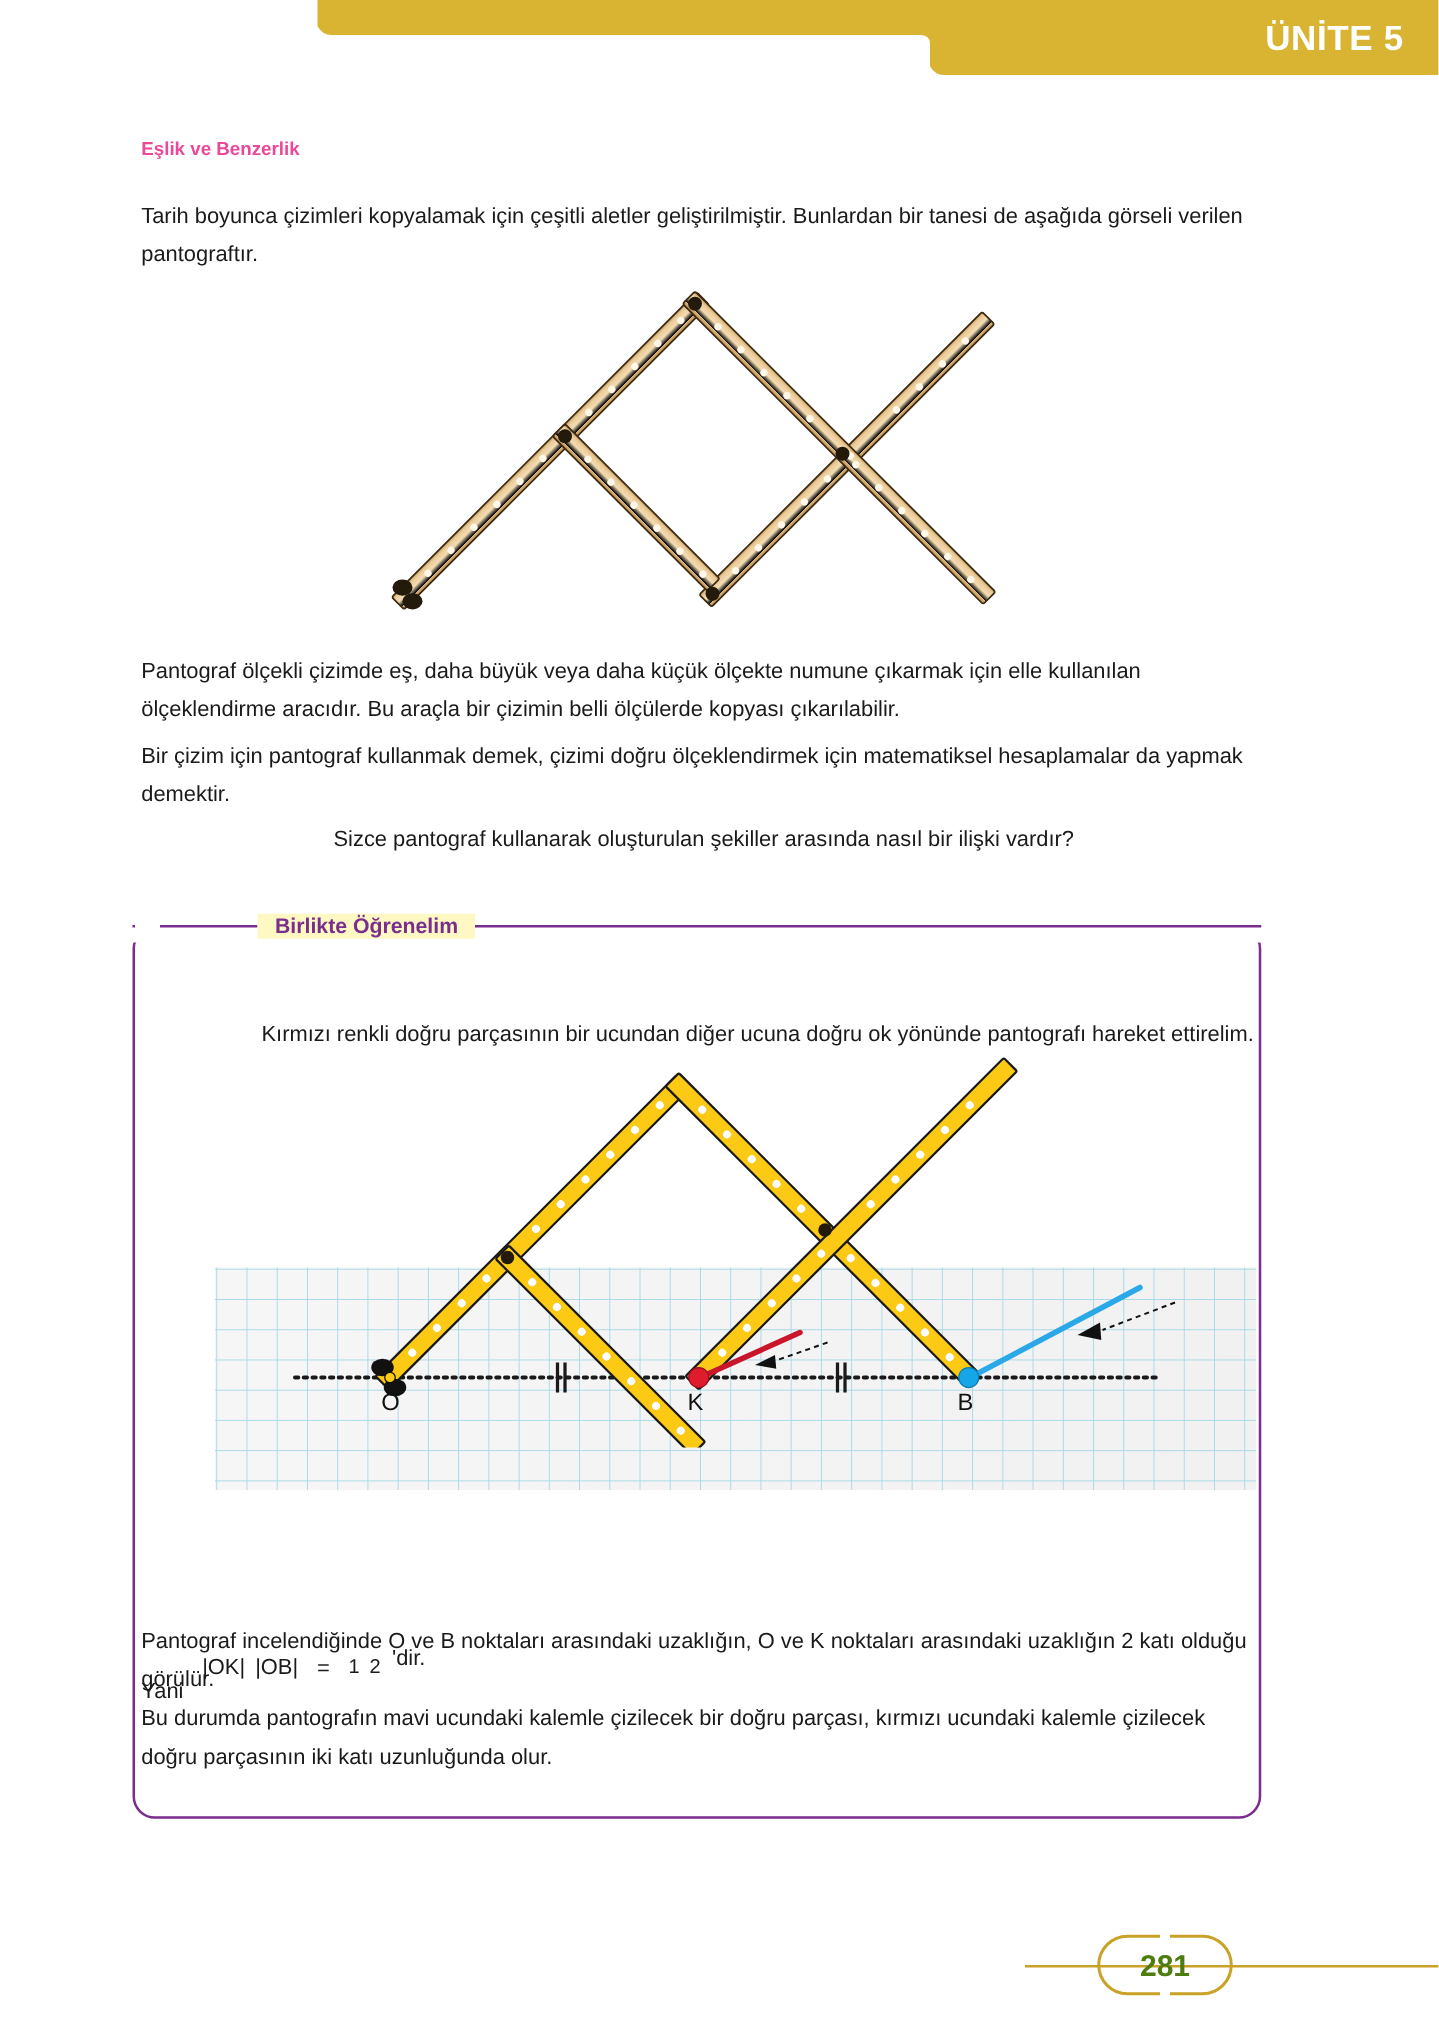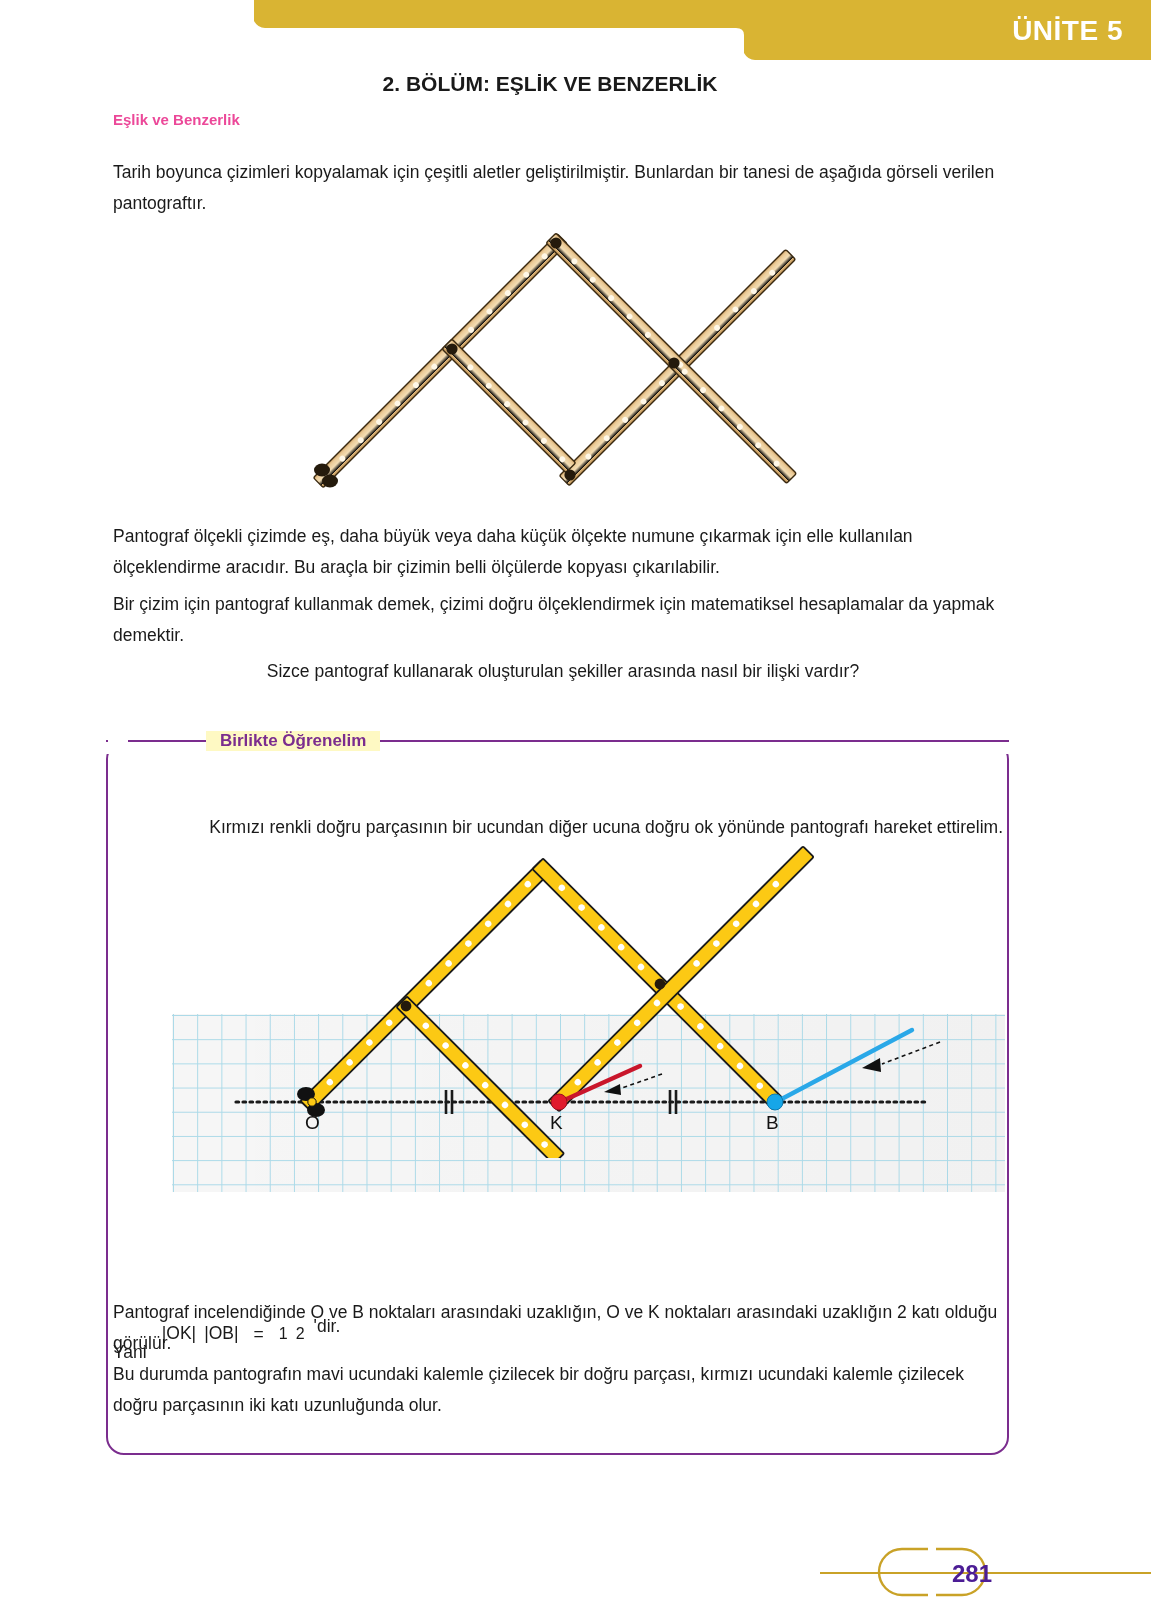--- a/index.html
+++ b/index.html
@@ -228,40 +228,39 @@
     top: 1546px;
     left: 872px;
     width: 120px;
     height: 52px;
   }
   .page-num {
     position: absolute;
     top: 1560px;
     left: 872px;
     width: 120px;
-    text-align: right;
+    text-align: center;
     font-size: 24px;
     font-weight: bold;
-    color: #4c1d95;
+    color: #4d7c0f;
   }
 </style>
 </head>
 <body>
 
 <div id="page">
 
   <div class="banner-wrap">
     <svg width="1151" height="72" viewBox="0 0 1151 72">
       <path d="M1151,0 L1151,60 L755,60 Q748,60 744,53 L744,35 Q744,28 736,28
                L265,28 Q258,28 254,21 L254,0 Z" fill="#D9B433"></path>
     </svg>
     <div class="unit-label">ÜNİTE 5</div>
   </div>
 
-  <div class="chapter-title">2. BÖLÜM: EŞLİK VE BENZERLİK</div>
   <div class="section-title">Eşlik ve Benzerlik</div>
 
   <div class="para p1">Tarih boyunca çizimleri kopyalamak için çeşitli aletler geliştirilmiştir. Bunlardan bir tanesi de aşağıda görseli verilen pantograftır.</div>
 
   <div class="wood-fig">
     <svg width="520" height="280" viewBox="0 0 520 280">
       <defs>
         <linearGradient id="woodg" x1="0" y1="0" x2="0" y2="1">
           <stop offset="0%" stop-color="#C89B5E"></stop>
           <stop offset="18%" stop-color="#EBCB98"></stop>

